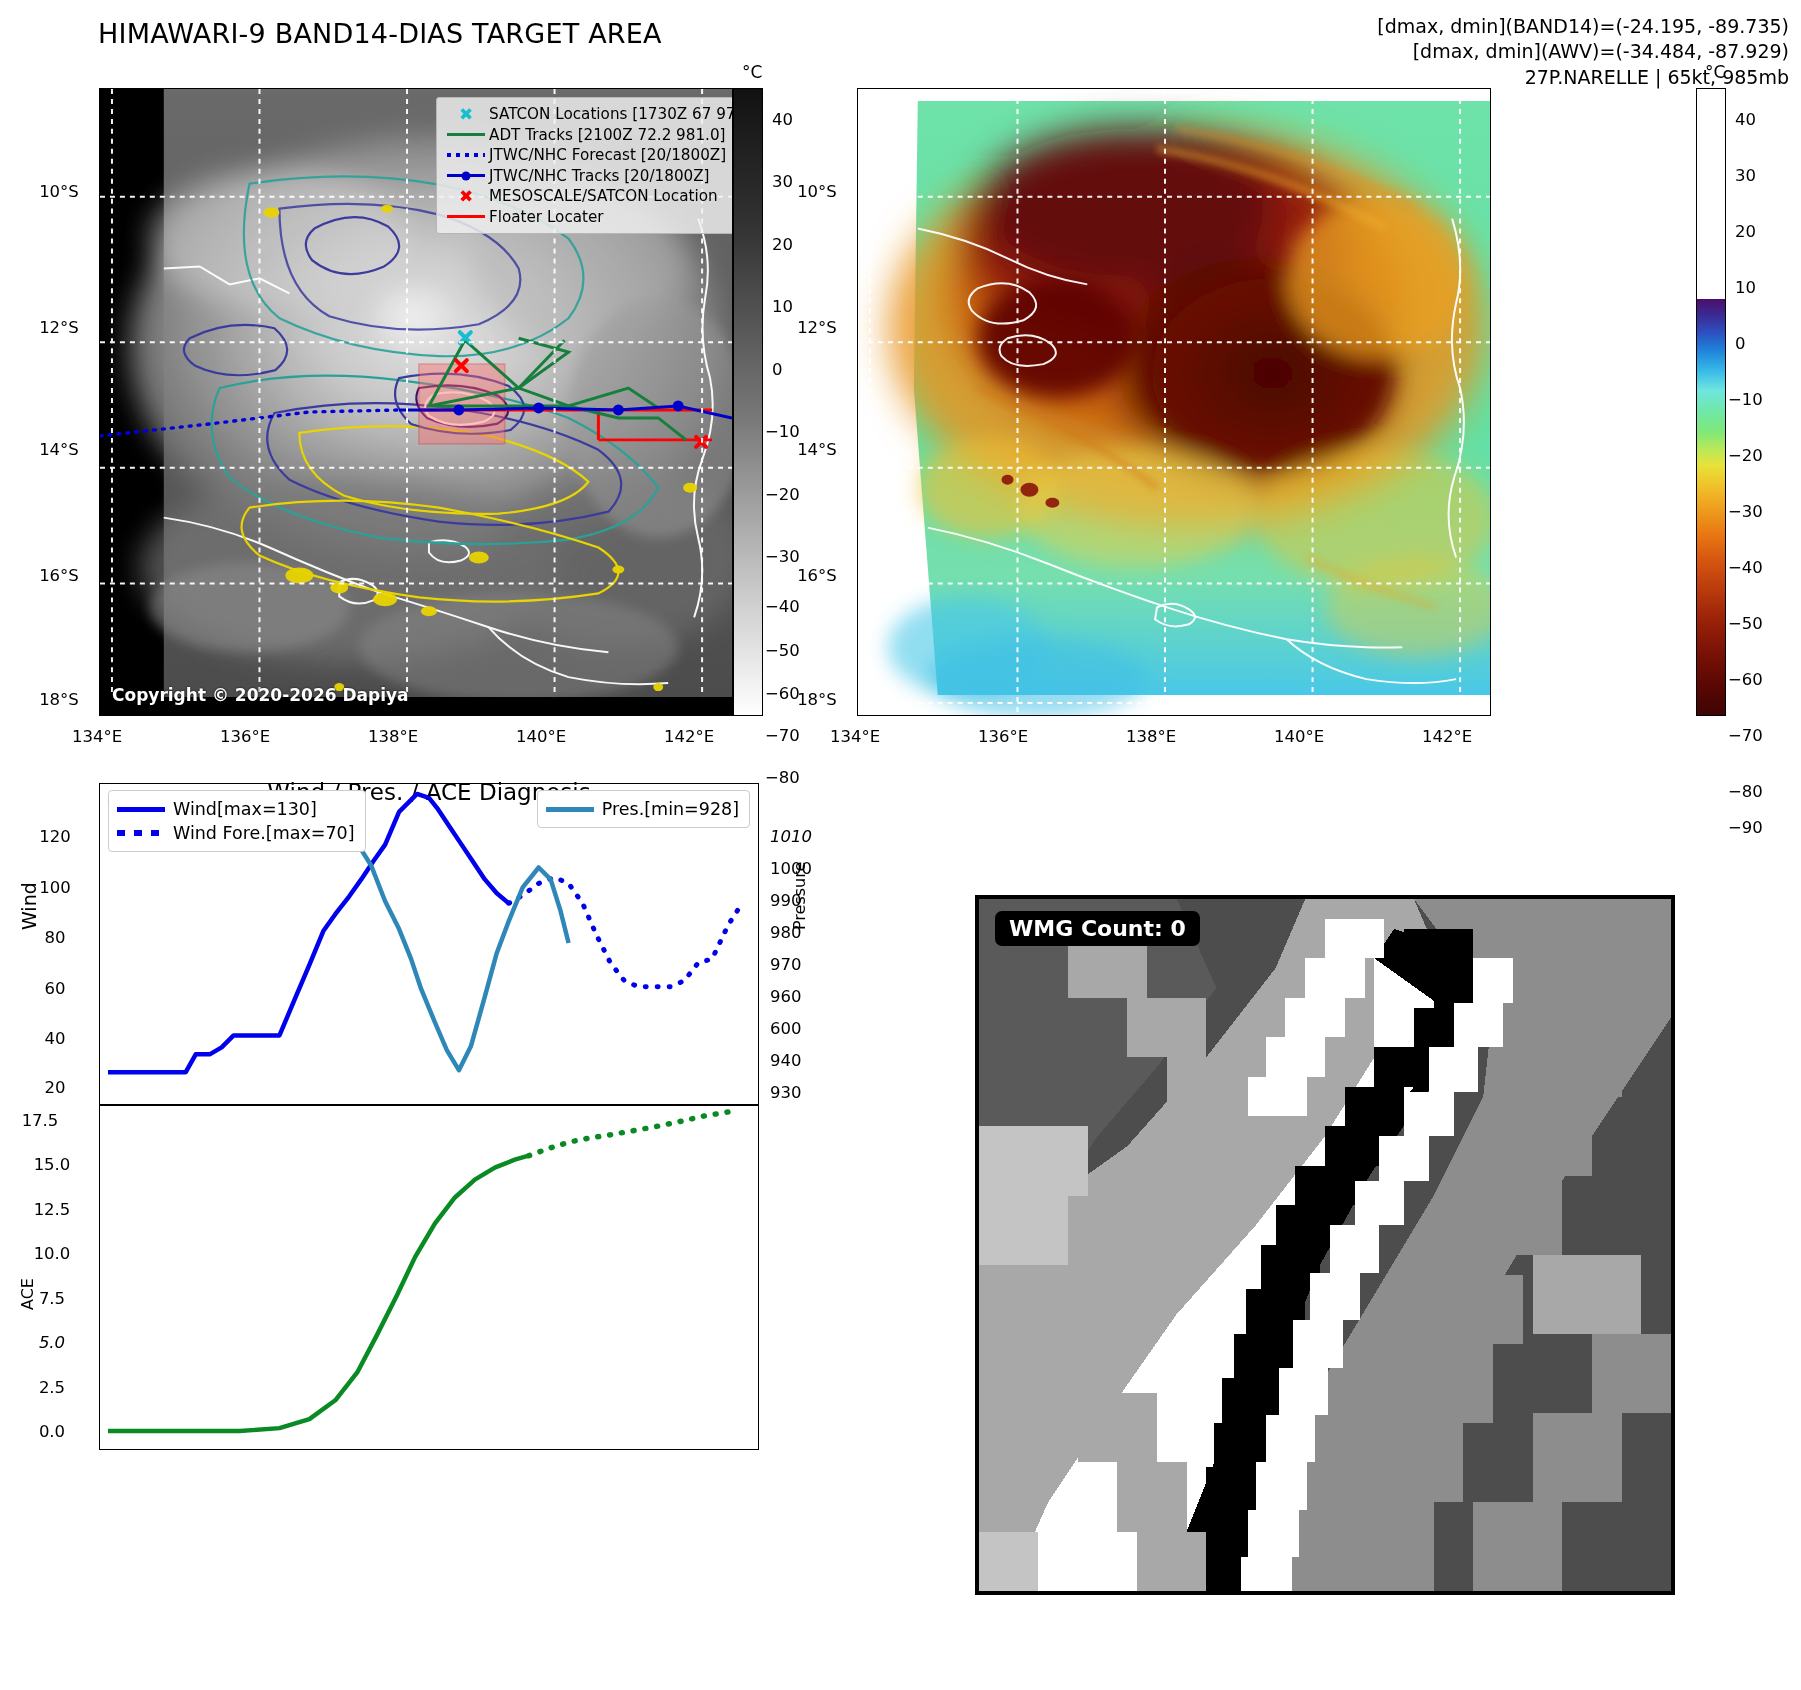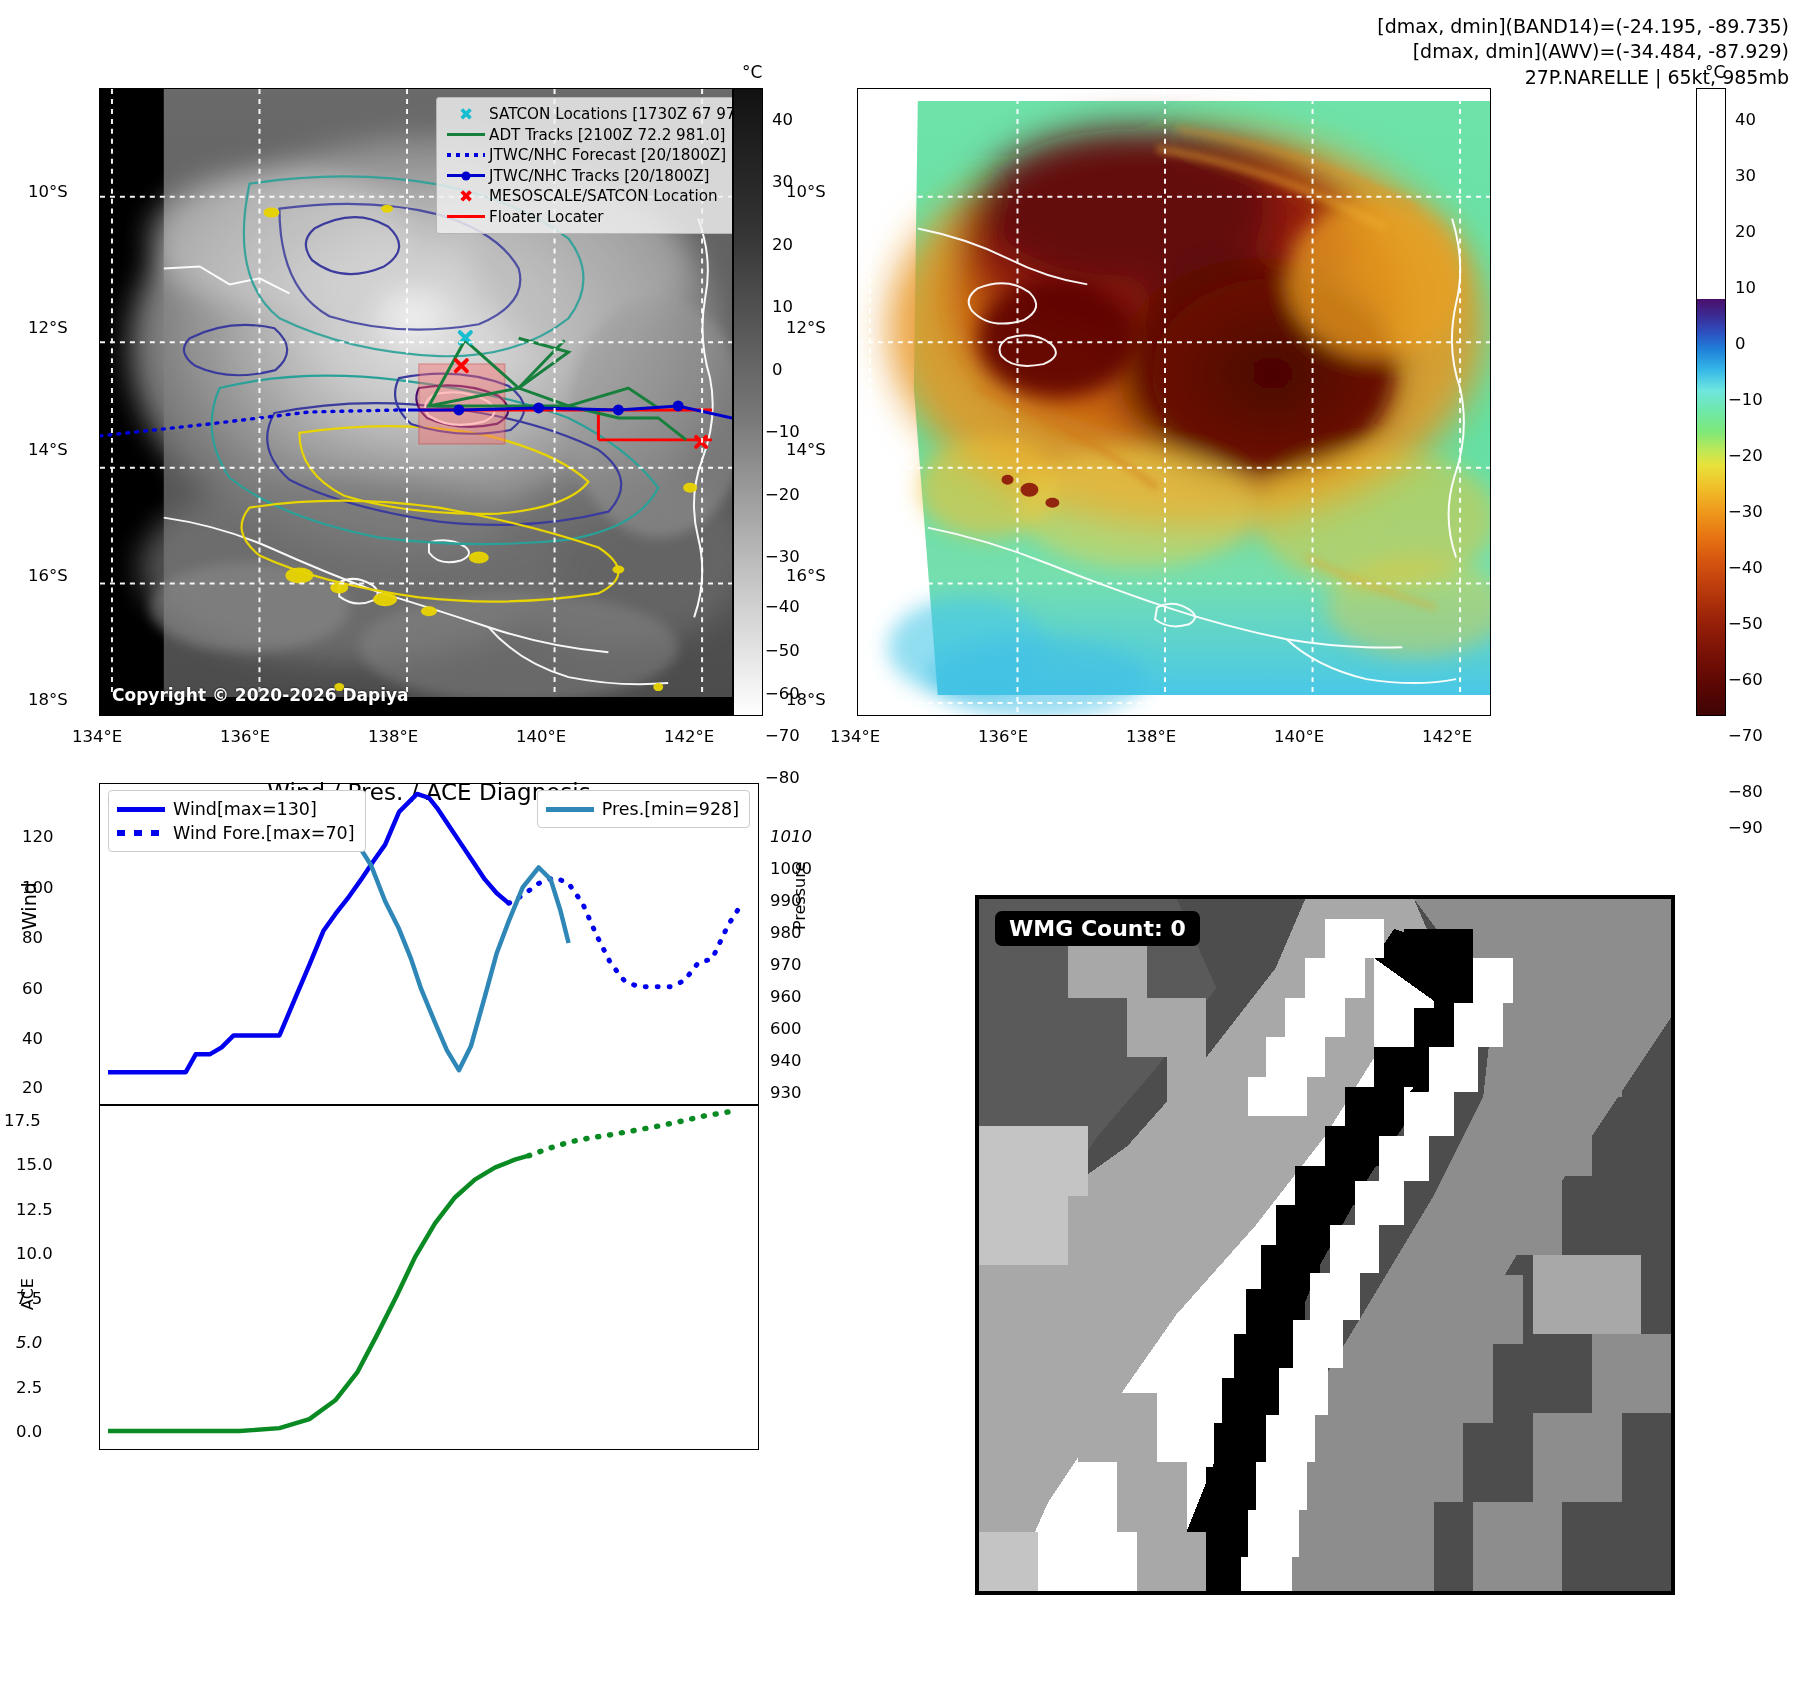--- a/index.html
+++ b/index.html
@@ -16,21 +16,21 @@
   
   #title-block { left: 98px; top: 16px; }
   #title-block div { font-size: 27px; color:#000; line-height: 1.30; letter-spacing: .2px;}
 
   #dmax-block { right: 12px; top: 14px; text-align: right; }
   #dmax-block div { font-size: 19px; color:#000; line-height: 1.33; }
 
   
   .axframe { position:absolute; border: 1.6px solid #000; overflow:hidden; }
   .ticklabel { position:absolute; font-size:16.5px; color:#000; white-space:nowrap; }
-  .yl { text-align:left; }
+  .yl { text-align:center; }
   .axtitle { position:absolute; font-size:19px; color:#000; }
 
   
   #p1 { left: 99px; top: 88px; width: 634px; height: 628px; background:#000; }
   #p1 .sat { position:absolute; left:0; top:0; width:100%; height:100%; }
 
   #p1-legend {
     position:absolute; left: 336px; top: 8px; width: 300px;
     background: rgba(240,240,240,0.82);
     border: 1px solid #b6b6b6; border-radius:3px;
@@ -76,20 +76,21 @@
 
   
   #p5 { left: 975px; top: 895px; width: 700px; height: 700px; }
   #wmg-badge { position:absolute; left:16px; top:12px; background:#000; color:#fff;
       font-size:22px; font-weight:bold; padding:5px 14px; border-radius:7px; }
 </style>
 </head>
 <body>
 
 <div class="panel" id="title-block">
+  <div>HIMAWARI-9 BAND14-DIAS TARGET AREA</div>
 </div>
 
 <div class="panel" id="dmax-block">
   <div>[dmax, dmin](BAND14)=(-24.195, -89.735)</div>
   <div>[dmax, dmin](AWV)=(-34.484, -87.929)</div>
   <div>27P.NARELLE | 65kt, 985mb</div>
 </div>
 
 <div class="axframe" id="p1">
   <svg class="sat" viewBox="0 0 634 628" preserveAspectRatio="none">

